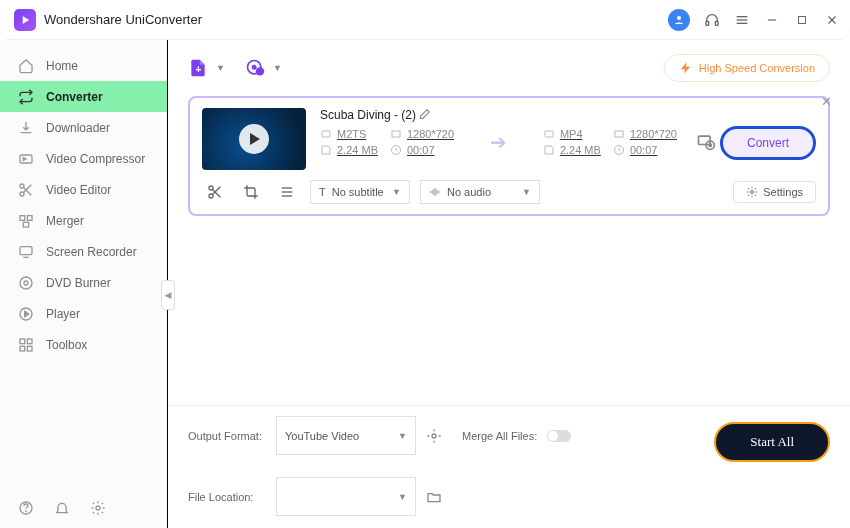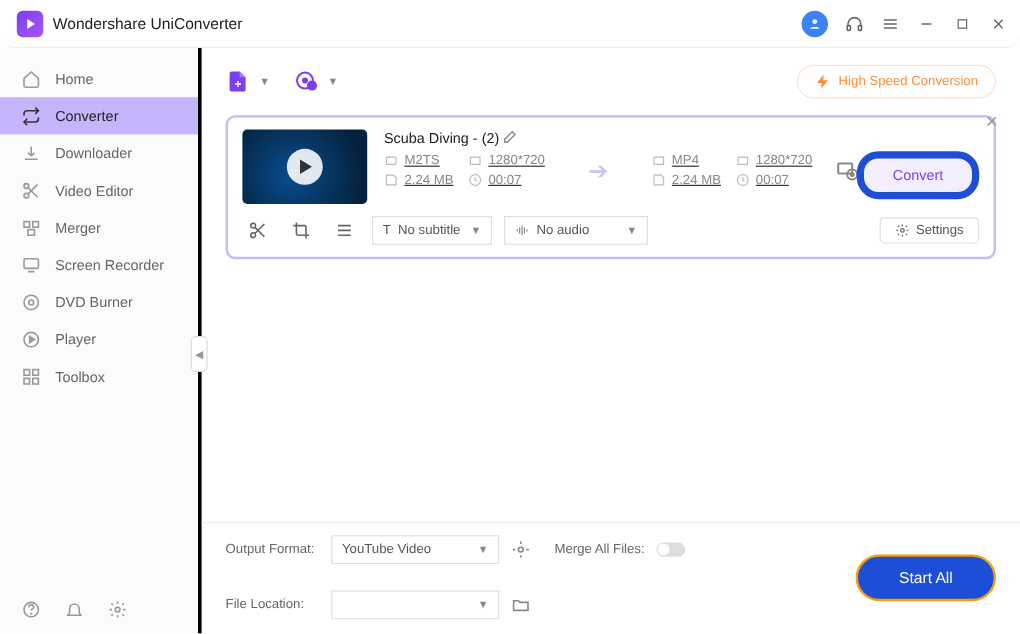--- a/index.html
+++ b/index.html
@@ -6,23 +6,23 @@
 body { background: #fff; width: 850px; height: 528px; overflow: hidden; font-size: 12px; color: #333; }
 .titlebar { height: 40px; display: flex; align-items: center; padding: 0 10px 0 14px; border-bottom: 1px solid #eee; border-radius: 12px; }
 .logo { width: 22px; height: 22px; background: linear-gradient(135deg,#7b3ff2,#a855f7); border-radius: 5px; display: flex; align-items: center; justify-content: center; margin-right: 8px; }
 .logo svg { width: 14px; height: 14px; }
 .app-title { font-size: 13px; color: #222; font-weight: 500; }
 .title-spacer { flex: 1; }
 .title-ctrl { display: flex; align-items: center; gap: 14px; }
 .round-blue { width: 22px; height: 22px; border-radius: 50%; background: #3b82f6; display: flex; align-items: center; justify-content: center; color: #fff; font-size: 11px; }
 .ico-btn { width: 16px; height: 16px; color: #666; cursor: pointer; display: flex; align-items: center; justify-content: center; }
 .wrap { display: flex; height: 488px; }
-.sidebar { width: 168px; background: #fafbfc; border-right: 3px solid #000000; display: flex; flex-direction: column; padding-top: 10px; position: relative; }
+.sidebar { width: 168px; background: #fafbfc; border-right: 1px solid #000000; display: flex; flex-direction: column; padding-top: 10px; position: relative; }
 .side-item { display: flex; align-items: center; height: 31px; padding: 0 18px; gap: 12px; color: #666; cursor: pointer; font-size: 12px; }
-.side-item.active { background: #c4b5fd; color: #222; font-weight: 400; }
+.side-item.active { background: #86efac; color: #222; font-weight: 700; }
 .side-ico { width: 16px; height: 16px; display: flex; align-items: center; justify-content: center; }
 .side-bottom { margin-top: auto; display: flex; gap: 20px; padding: 12px 18px; }
 .collapse { position: absolute; right: -8px; top: 240px; width: 14px; height: 30px; background: #fff; border: 1px solid #ddd; border-radius: 4px; display: flex; align-items: center; justify-content: center; font-size: 9px; color: #999; cursor: pointer; }
 .main { flex: 1; display: flex; flex-direction: column; }
 .topbar { height: 44px; display: flex; align-items: center; padding: 0 20px; gap: 8px; margin-top: 6px; }
 .add-btn { display: flex; align-items: center; gap: 2px; cursor: pointer; color: #7b3ff2; }
 .add-btn svg { width: 20px; height: 20px; }
 .caret { font-size: 9px; color: #888; margin-right: 12px; }
 .tabseg { display: flex; background: #efeff3; border-radius: 16px; overflow: hidden; margin: 0 auto; }
 .tabseg div { padding: 6px 30px; font-size: 11px; color: #666; cursor: pointer; }
@@ -38,37 +38,37 @@
 .titline { display: flex; align-items: center; gap: 1px; margin-bottom: 6px; }
 .fname { font-size: 12px; color: #222; }
 .infogrid { display: flex; gap: 32px; }
 .infocol { display: flex; flex-direction: column; gap: 4px; text-decoration: underline; }
 .inforow { display: flex; gap: 12px; }
 .pair { display: flex; align-items: center; gap: 5px; font-size: 11px; color: #888; min-width: 58px; }
 .pair svg { width: 12px; height: 12px; }
 .arrow { color: #cfc3f4; font-size: 20px; align-self: center; margin: 0 4px; }
 .close-x { position: absolute; top: -4px; right: -4px; color: #999; font-size: 13px; cursor: pointer; }
 .gearbox { position: absolute; right: 100px; top: 24px; color: #888; cursor: pointer; }
-.convbtn { position: absolute; right: 0; top: 18px; padding: 7px 24px; border: 6px solid #1d4ed8; border-radius: 18px; background: #f3eefe; color: #7b3ff2; font-size: 12px; cursor: pointer; }
+.convbtn { position: absolute; right: 0; top: 18px; padding: 7px 24px; border: 3px solid #1d4ed8; border-radius: 18px; background: #f3eefe; color: #7b3ff2; font-size: 12px; cursor: pointer; }
 .cardrow2 { display: flex; align-items: center; gap: 10px; margin-top: 10px; }
 .toolico { width: 26px; height: 22px; display: flex; align-items: center; justify-content: center; color: #666; cursor: pointer; }
 .sel { display: flex; align-items: center; border: 1px solid #e0e0e4; height: 24px; padding: 0 8px; gap: 6px; font-size: 11px; color: #555; cursor: pointer; background: #fff; }
 .sel .dd { margin-left: auto; font-size: 9px; color: #888; }
 .subsel { width: 100px; }
 .audsel { width: 120px; }
 .settingsbtn { display: flex; align-items: center; gap: 5px; border: 1px solid #e0e0e4; padding: 4px 12px; border-radius: 4px; font-size: 11px; color: #555; cursor: pointer; margin-left: auto; }
 .bottombar { border-top: 1px solid #eee; padding: 10px 20px 12px; display: flex; align-items: center; gap: 10px; position: relative; }
 .botcol { display: flex; flex-direction: column; gap: 22px; }
 .botrow { display: flex; align-items: center; gap: 10px; }
 .botlabel { font-size: 11px; color: #666; width: 78px; }
-.botsel { border: 1px solid #e0e0e4; height: 24px; width: 140px; display: flex; align-items: center; padding: 0 8px; font-size: 11px; color: #555; }
+.botsel { border: 1px solid #e0e0e4; height: 39px; width: 140px; display: flex; align-items: center; padding: 0 8px; font-size: 11px; color: #555; }
 .botsel .dd { margin-left: auto; font-size: 9px; color: #888; }
 .toggle { width: 24px; height: 12px; background: #ddd; border-radius: 6px; position: relative; }
 .toggle::after { content: ""; position: absolute; width: 10px; height: 10px; background: #fff; border-radius: 50%; top: 1px; left: 1px; }
-.startall { position: absolute; right: 20px; top: 26px; padding: 10px 34px; background: #1d4ed8; color: #fff; border-radius: 22px; font-size: 13px; cursor: pointer; border: 2px solid #f59e0b; }
+.startall { position: absolute; right: 20px; top: 16px; padding: 10px 34px; background: #0f172a; color: #fff; border-radius: 22px; font-size: 13px; cursor: pointer; border: 2px solid #f59e0b; font-family: Liberation Serif, serif; }
 svg { display: block; }
 </style>
 </head>
 <body>
 
 <div class="titlebar">
   <div class="logo">
     <svg viewBox="0 0 24 24">
         <path d="M8 5v14l11-7z" fill="#fff"></path>
       </svg>
@@ -136,20 +136,29 @@
         </span>
       <span>Converter</span>
     </div>
     <div class="side-item">
       <span class="side-ico">
           <svg viewBox="0 0 24 24" width="16" height="16" fill="none" stroke="#999" stroke-width="2">
             <path d="M12 3v12m0 0l-4-4m4 4l4-4M4 19h16"></path>
           </svg>
         </span>
       <span>Downloader</span>
+    </div>
+    <div class="side-item">
+      <span class="side-ico">
+          <svg viewBox="0 0 24 24" width="16" height="16" fill="none" stroke="#999" stroke-width="2">
+            <rect x="3" y="6" width="18" height="12" rx="2"></rect>
+            <path d="M8 10l4 2-4 2z" fill="#999"></path>
+          </svg>
+        </span>
+      <span>Video Compressor</span>
     </div>
     <div class="side-item">
       <span class="side-ico">
           <svg viewBox="0 0 24 24" width="16" height="16" fill="none" stroke="#999" stroke-width="2">
             <circle cx="6" cy="6" r="3"></circle>
             <circle cx="6" cy="18" r="3"></circle>
             <line x1="20" y1="4" x2="8.5" y2="15.5"></line>
             <line x1="20" y1="20" x2="8.5" y2="8.5"></line>
           </svg>
         </span>

